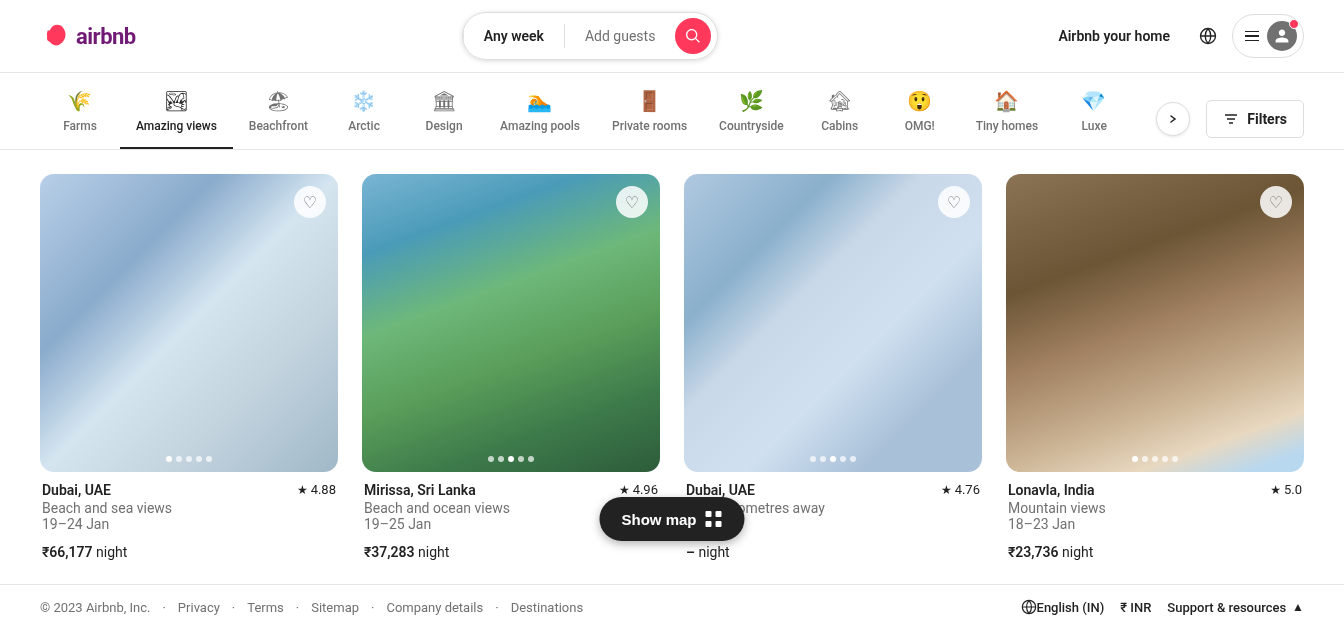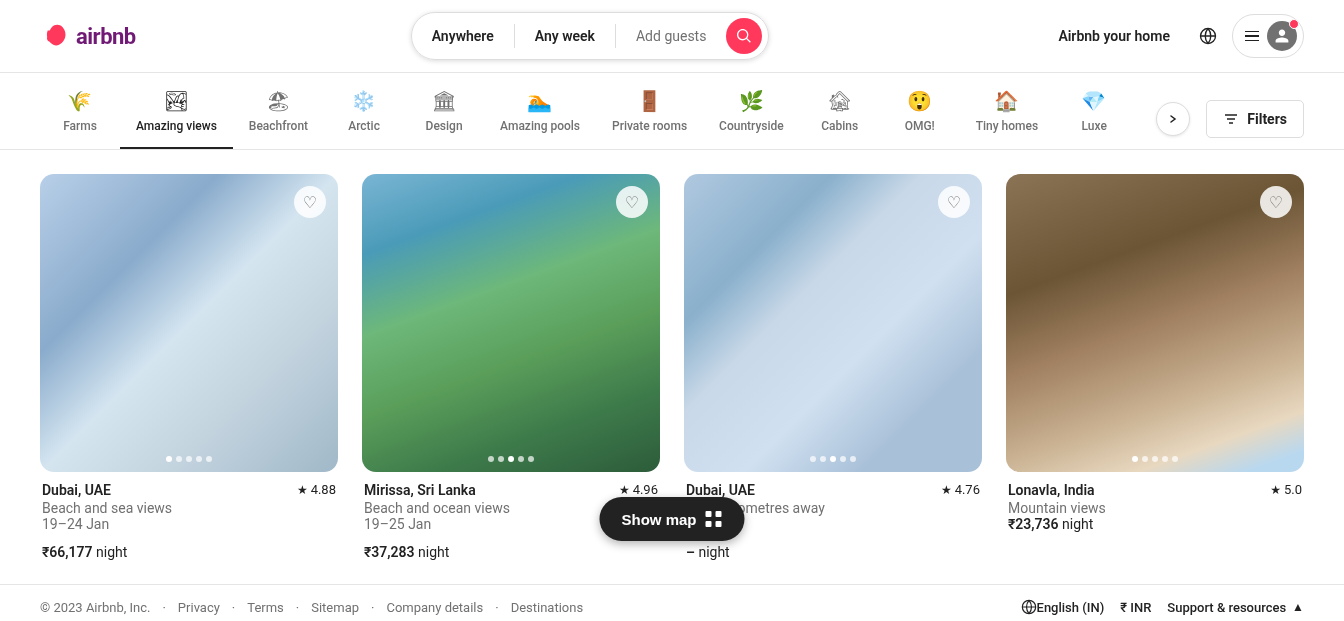--- a/index.html
+++ b/index.html
@@ -310,23 +310,20 @@
   <div class="logo">
     <div class="logo-icon">
       <svg width="30" height="32" viewBox="0 0 30 32" fill="#FF385C">
         <path d="M14.983 21.11c-.44.868-1.082 1.748-1.93 2.363-.627.453-1.32.723-2.064.723-1.05 0-2.024-.41-2.77-1.104C7.476 22.38 7 21.35 7 20.208c0-1.236.572-2.443 1.508-3.404.625-.644 1.39-1.19 2.192-1.66a26.98 26.98 0 012.652-1.316c.24-.1.478-.196.718-.288.24.092.478.188.718.288.887.374 1.765.817 2.565 1.375.778.543 1.493 1.188 2.028 1.96.576.836.896 1.83.896 2.883 0 1.14-.476 2.17-1.219 2.884-.746.694-1.72 1.104-2.77 1.104-.744 0-1.437-.27-2.064-.723-.848-.615-1.49-1.495-1.93-2.363l-.312-.62-.312.62zm0 0l.312-.62.312.62m-5.88-8.498c.52-1.247 1.26-2.46 2.225-3.497.687-.737 1.476-1.356 2.354-1.797.884-.444 1.854-.67 2.89-.67s2.006.226 2.89.67c.878.44 1.667 1.06 2.354 1.797.965 1.037 1.705 2.25 2.225 3.497.535 1.282.834 2.672.834 4.076 0 1.578-.347 3.06-.96 4.432-.602 1.35-1.49 2.6-2.613 3.663-.83.784-1.79 1.47-2.867 2.007-.884.442-1.854.668-2.863.668-1.009 0-1.979-.226-2.863-.668-1.077-.537-2.037-1.223-2.867-2.007-1.123-1.063-2.01-2.312-2.613-3.663-.613-1.373-.96-2.854-.96-4.432 0-1.404.299-2.794.834-4.076z"></path>
       </svg>
     </div>
     <span class="logo-text">airbnb</span>
   </div>
 
   <div class="search-bar">
-    <div class="search-section location">
-      <span>Anywhere</span>
-    </div>
     <div class="search-divider"></div>
     <div class="search-section week">
       <span>Any week</span>
     </div>
     <div class="search-divider"></div>
     <div class="search-section guests">
       <span>Add guests</span>
     </div>
     <button class="search-btn">
       <svg viewBox="0 0 32 32" xmlns="http://www.w3.org/2000/svg">
@@ -513,20 +510,21 @@
     </div>
     <div class="listing-info">
       <div class="listing-row1">
         <span class="listing-location">Lonavla, India</span>
         <div class="listing-rating">
           <span class="star">★</span>
           <span>5.0</span>
         </div>
       </div>
       <div class="listing-distance">Mountain views</div>
+      <div class="listing-dates">18–23 Jan</div>
       <div class="listing-price"><strong>₹23,736</strong> night</div>
     </div>
   </div>
   </main>
 
 <button class="show-map">
   <span>Show map</span>
   <svg width="18" height="18" viewBox="0 0 18 18" fill="white">
     <rect x="1" y="1" width="6" height="6" rx="1" fill="white"></rect>
     <rect x="11" y="1" width="6" height="6" rx="1" fill="white"></rect>

